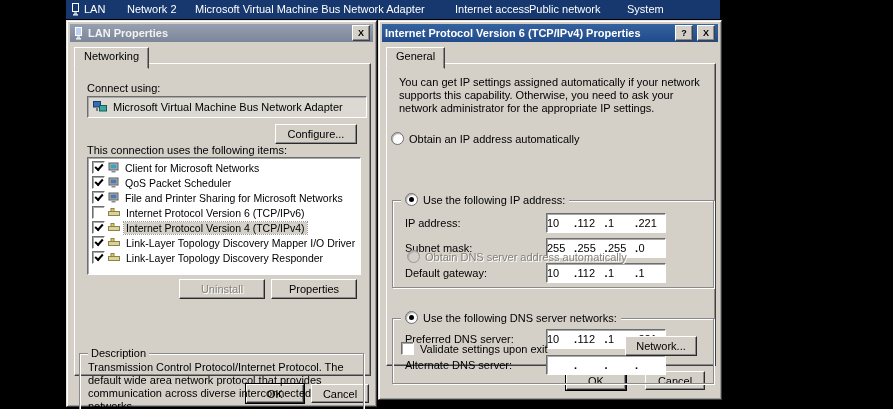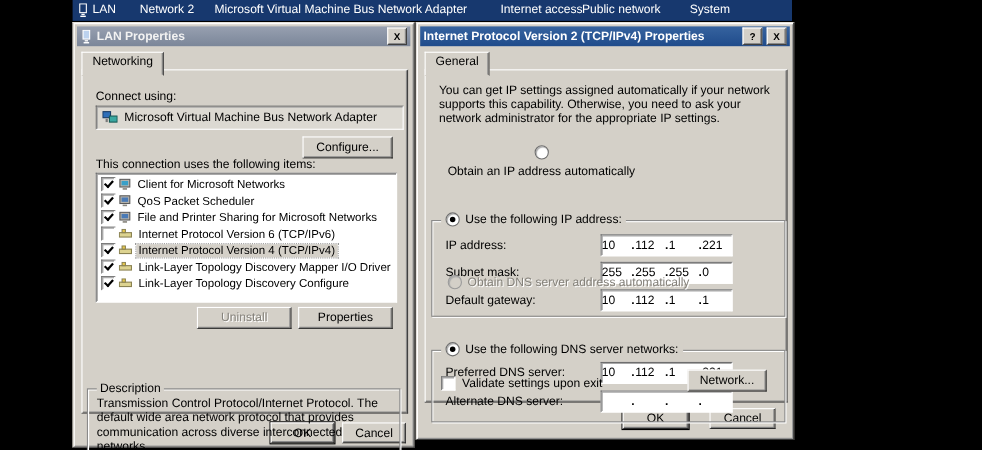--- a/index.html
+++ b/index.html
@@ -173,50 +173,50 @@
           <span class="llabel">Link-Layer Topology Discovery Mapper I/O Driver</span>
         </div>
         <div class="lrow">
           <span class="checkbox checked"></span>
           <span class="licon">
               <svg width="13" height="9" viewBox="0 0 13 9">
                 <rect x="0.5" y="3.5" width="11" height="4" fill="#ddd390" stroke="#8a8252"></rect>
                 <rect x="3" y="0.5" width="3" height="3" fill="#e8c84a" stroke="#8a8252"></rect>
               </svg>
             </span>
-          <span class="llabel">Link-Layer Topology Discovery Configure</span>
+          <span class="llabel">Link-Layer Topology Discovery Responder</span>
         </div>
       </div>
 
       <div class="btn disabled" style="left:104px;top:215px;width:84px;height:18px;">Uninstall</div>
       <div class="btn" style="left:196px;top:215px;width:84px;height:18px;">Properties</div>
 
       <div class="groupbox" style="left:4px;top:243px;width:283px;height:56px;">
         <span class="gb-caption">Description</span>
         <div class="desc-text" style="left:8px;top:7px;width:264px;">Transmission Control Protocol/Internet Protocol. The default wide area network protocol that provides communication across diverse interconnected networks.</div>
       </div>
     </div>
 
     <div class="btn default" style="left:179px;top:363px;width:56px;height:17px;">OK</div>
     <div class="btn" style="left:244px;top:363px;width:56px;height:17px;">Cancel</div>
   </div>
 
   <div class="dialog" style="left:378px;top:20px;width:342px;height:378px;">
     <div class="titlebar active">
-      <span class="title-text">Internet Protocol Version 2 (TCP/IPv4) Properties</span>
+      <span class="title-text">Internet Protocol Version 6 (TCP/IPv4) Properties</span>
       <span class="winbtn">?</span>
       <span class="winbtn">X</span>
     </div>
 
     <div class="tab" style="left:7px;top:26px;">General</div>
     <div class="panel" style="left:7px;top:42px;width:328px;height:301px;">
 
       <div class="para" style="left:12px;top:12px;width:312px;">You can get IP settings assigned automatically if your network supports this capability. Otherwise, you need to ask your network administrator for the appropriate IP settings.</div>
 
-      <div class="radioline" style="left:20px;top:68px;flex-direction:column;">
+      <div class="radioline" style="left:4px;top:68px;">
         <span class="radio"></span>
         <span>Obtain an IP address automatically</span>
       </div>
 
       <div class="groupbox" style="left:5px;top:90px;width:320px;height:86px;">
         <div class="gb-legend">
           <span class="radio on"></span>
           <span>Use the following IP address:</span>
         </div>
         <div class="lbl" style="left:12px;top:16px;">IP address:</div>

